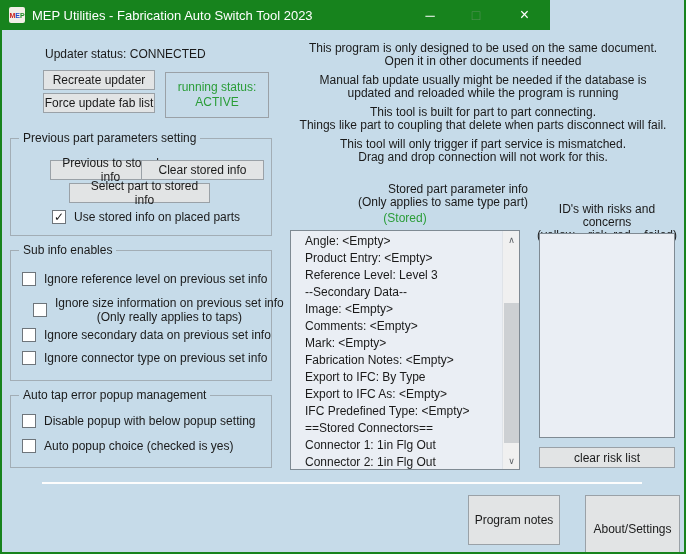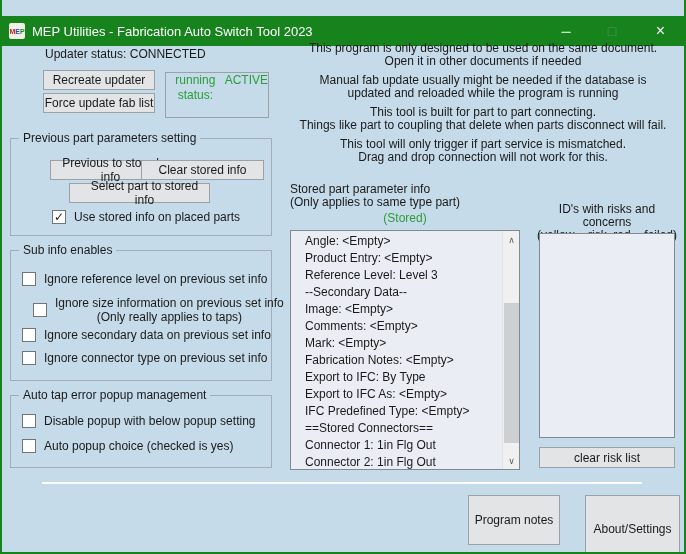--- a/index.html
+++ b/index.html
@@ -3,21 +3,21 @@
 <meta charset="utf-8">
 <style>
   * { margin:0; padding:0; box-sizing:border-box; }
   html,body { width:686px; height:554px; }
   body { font-family:"Liberation Sans","DejaVu Sans",sans-serif; font-size:12px; color:#1a1a1a; }
 
   .window { position:relative; width:686px; height:554px; background:#c6dbe9;
             border:2px solid #17831d; border-top:none; overflow:hidden; }
 
   
-  .titlebar { position:absolute; left:-2px; top:16px; width:686px; height:30px; background:#17831d;
+  .titlebar { position:absolute; left:-2px; top:0; width:550px; height:30px; background:#17831d;
               display:flex; align-items:center; color:#fff; }
   .app-icon { width:16px; height:16px; margin-left:9px; background:#f2efe6; border-radius:2px;
               display:flex; align-items:center; justify-content:center; font-size:7px; font-weight:bold; letter-spacing:0; }
   .app-icon span { line-height:1; }
   .title-text { margin-left:7px; font-size:13px; }
   .win-btns { margin-left:auto; display:flex; height:30px; }
   .win-btn { width:46px; height:30px; display:flex; align-items:center; justify-content:center;
              color:#fff; font-size:13px; cursor:default; }
   .win-btn.max { color:#58925c; font-size:14px; }
   .win-btn.close { width:51px; font-size:16px; }
@@ -32,26 +32,26 @@
   .cb-row.center { align-items:center; }
   .cb-box { width:14px; height:14px; background:#fff; border:1px solid #6e757b; flex:0 0 auto;
             display:flex; align-items:center; justify-content:center; font-size:12px; font-weight:bold; line-height:1; }
   .cb-label { margin-left:8px; line-height:14px; }
   .cb-label.two-line { text-align:center; line-height:14px; }
 
   
   .updater-label { position:absolute; left:43px; top:47px; }
   .running-panel { position:absolute; left:163px; top:72px; width:104px; height:46px;
                    border:1px solid #9aa1a7; color:#2a9d38; text-align:center;
-                   display:flex; flex-direction:row; justify-content:center; line-height:15px; }
+                   display:flex; flex-direction:column; justify-content:center; line-height:15px; }
 
   
   .notices { position:absolute; left:285px; top:42px; width:392px; text-align:center; line-height:13px; }
   .notices .para { margin-bottom:6px; }
-  .stored-label { position:absolute; left:288px; top:183px; width:230px; text-align:left; line-height:13px; }
+  .stored-label { position:absolute; left:296px; top:183px; width:230px; text-align:right; line-height:13px; }
   .stored-tag { position:absolute; left:288px; top:211px; width:230px; text-align:center; color:#2a9d38; }
   .listbox { position:absolute; background:#eaeef4; border:1px solid #7f8a93; overflow:hidden; }
   .stored-list { left:288px; top:230px; width:230px; height:240px; }
   .stored-items { list-style:none; padding:2px 0 0 14px; }
   .stored-items li { line-height:17px; white-space:nowrap; }
 
   .scrollbar { position:absolute; top:0; right:0; width:17px; height:100%; background:#f0f0f0;
                border-left:1px solid #dfe3e8; }
   .sb-btn { position:absolute; left:0; width:17px; height:17px; display:flex; align-items:center;
             justify-content:center; color:#5a5f64; font-size:9px; }

